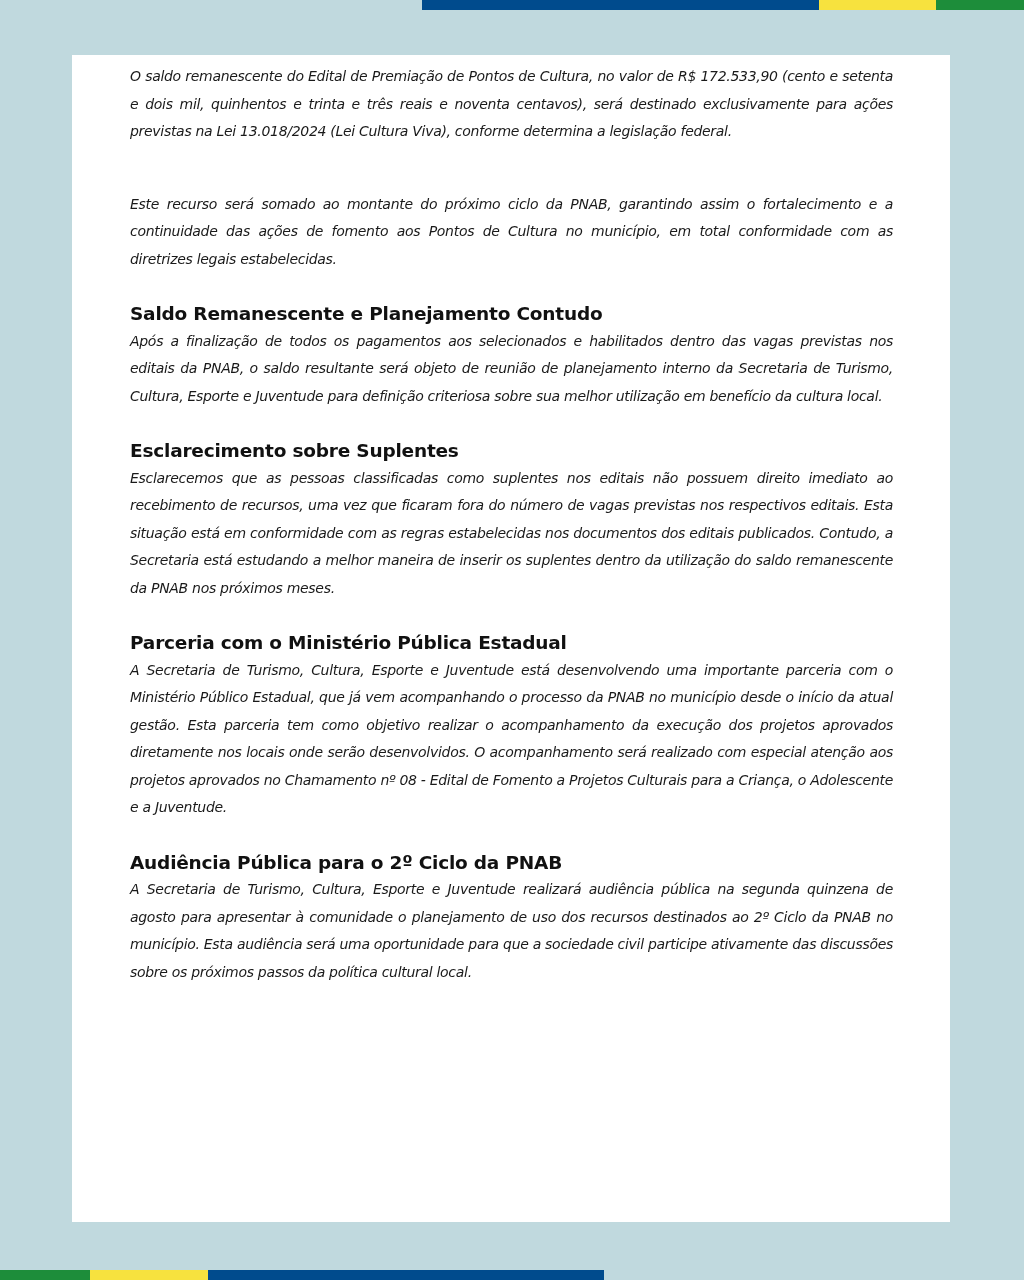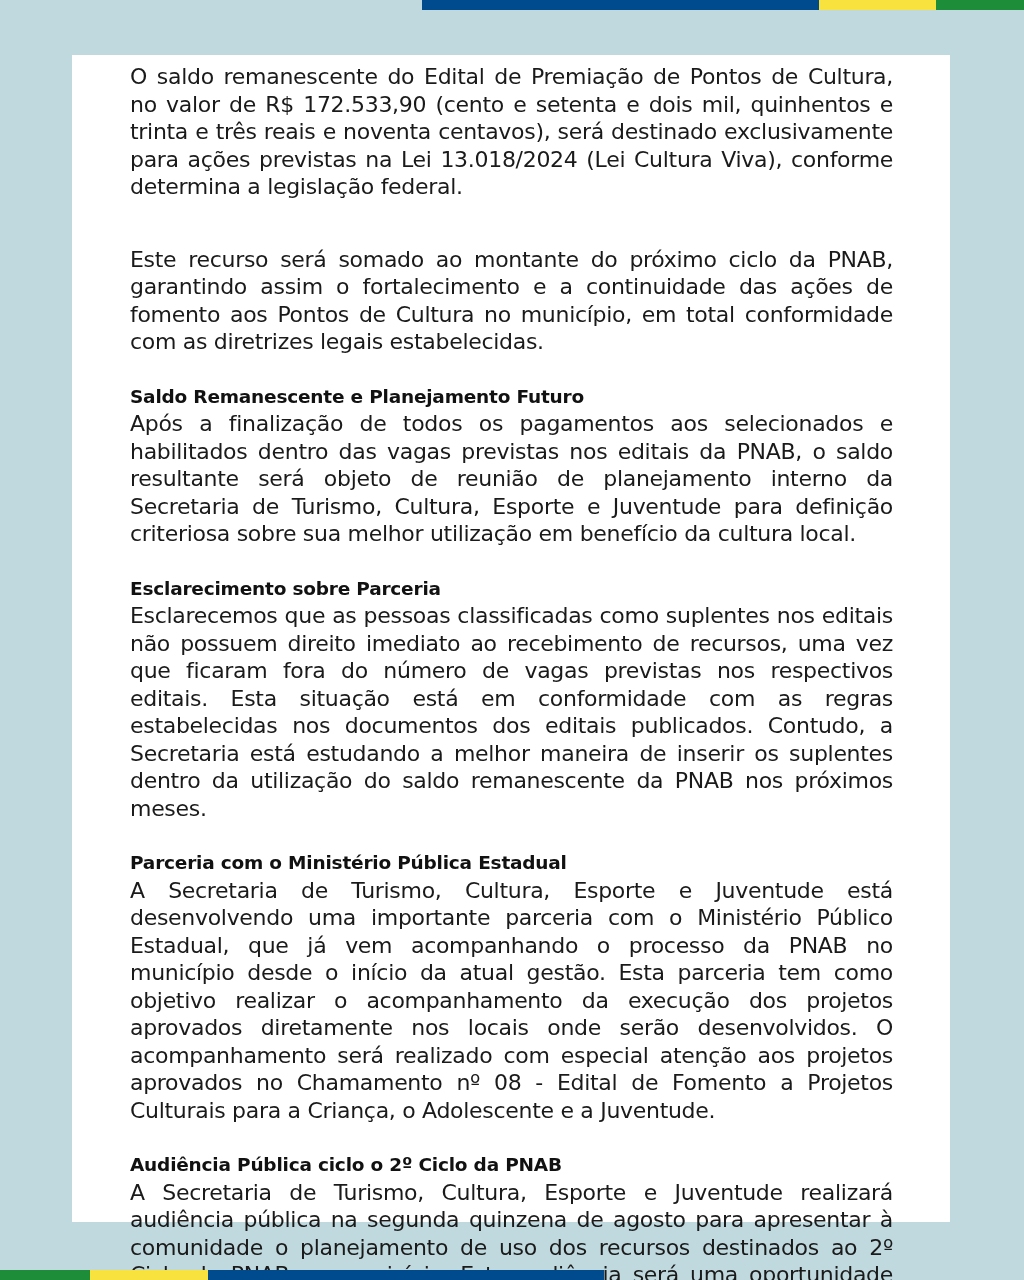--- a/index.html
+++ b/index.html
@@ -41,60 +41,61 @@
     .section h2 {
       font-size: 18.5px;
       font-weight: bold;
       margin: 0;
       line-height: 27.5px;
       letter-spacing: -0.2px;
       color: #111;
     }
     .section p {
       margin: 0;
-      font-size: 22px;
+      font-size: 14px;
       line-height: 27.5px;
       text-align: justify;
       letter-spacing: -0.3px;
       color: #1a1a1a;
+      font-style: italic;
     }
     .section p + p { margin-top: 45px; }
   </style>
 </head>
 <body>
 
 <div class="stripe stripe-top">
   <span class="seg-blue" style="width:397px"></span>
   <span class="seg-yellow" style="width:117px"></span>
   <span class="seg-green" style="width:88px"></span>
 </div>
 
 <div class="panel">
   <section class="section">
     <p>O saldo remanescente do Edital de Premiação de Pontos de Cultura, no valor de R$ 172.533,90 (cento e setenta e dois mil, quinhentos e trinta e três reais e noventa centavos), será destinado exclusivamente para ações previstas na Lei 13.018/2024 (Lei Cultura Viva), conforme determina a legislação federal.</p>
     <p>Este recurso será somado ao montante do próximo ciclo da PNAB, garantindo assim o fortalecimento e a continuidade das ações de fomento aos Pontos de Cultura no município, em total conformidade com as diretrizes legais estabelecidas.</p>
   </section>
 
   <section class="section">
-    <h2>Saldo Remanescente e Planejamento Futuro</h2>
+    <h2>Saldo Remanescente e Planejamento Contudo</h2>
     <p>Após a finalização de todos os pagamentos aos selecionados e habilitados dentro das vagas previstas nos editais da PNAB, o saldo resultante será objeto de reunião de planejamento interno da Secretaria de Turismo, Cultura, Esporte e Juventude para definição criteriosa sobre sua melhor utilização em benefício da cultura local.</p>
   </section>
 
   <section class="section">
-    <h2>Esclarecimento sobre Parceria</h2>
+    <h2>Esclarecimento sobre Suplentes</h2>
     <p>Esclarecemos que as pessoas classificadas como suplentes nos editais não possuem direito imediato ao recebimento de recursos, uma vez que ficaram fora do número de vagas previstas nos respectivos editais. Esta situação está em conformidade com as regras estabelecidas nos documentos dos editais publicados. Contudo, a Secretaria está estudando a melhor maneira de inserir os suplentes dentro da utilização do saldo remanescente da PNAB nos próximos meses.</p>
   </section>
 
   <section class="section">
     <h2>Parceria com o Ministério Pública Estadual</h2>
     <p>A Secretaria de Turismo, Cultura, Esporte e Juventude está desenvolvendo uma importante parceria com o Ministério Público Estadual, que já vem acompanhando o processo da PNAB no município desde o início da atual gestão. Esta parceria tem como objetivo realizar o acompanhamento da execução dos projetos aprovados diretamente nos locais onde serão desenvolvidos. O acompanhamento será realizado com especial atenção aos projetos aprovados no Chamamento nº 08 - Edital de Fomento a Projetos Culturais para a Criança, o Adolescente e a Juventude.</p>
   </section>
 
   <section class="section">
-    <h2>Audiência Pública ciclo o 2º Ciclo da PNAB</h2>
+    <h2>Audiência Pública para o 2º Ciclo da PNAB</h2>
     <p>A Secretaria de Turismo, Cultura, Esporte e Juventude realizará audiência pública na segunda quinzena de agosto para apresentar à comunidade o planejamento de uso dos recursos destinados ao 2º Ciclo da PNAB no município. Esta audiência será uma oportunidade para que a sociedade civil participe ativamente das discussões sobre os próximos passos da política cultural local.</p>
   </section>
 </div>
 
 <div class="stripe stripe-bottom">
   <span class="seg-green" style="width:90px"></span>
   <span class="seg-yellow" style="width:118px"></span>
   <span class="seg-blue" style="width:396px"></span>
 </div>
 

